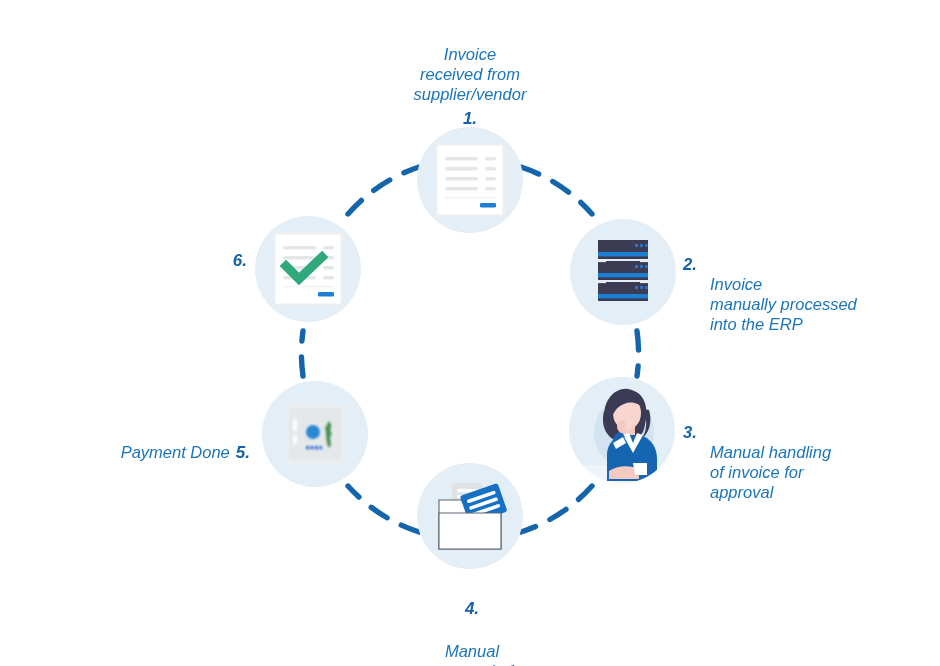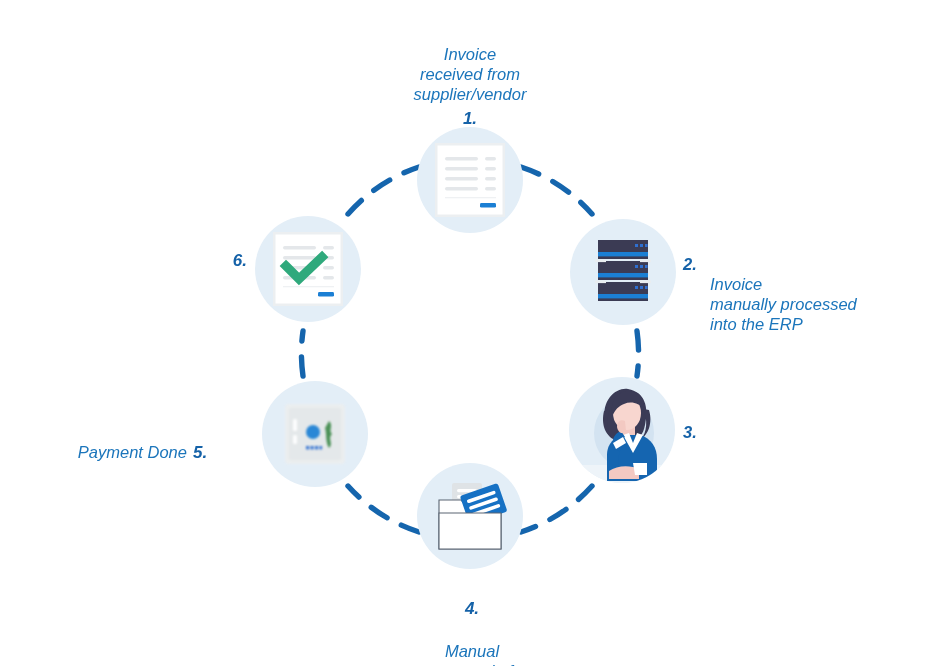--- a/index.html
+++ b/index.html
@@ -77,21 +77,21 @@
   #label-1 .num { display: block; margin-top: 5px; font-size: 17px; }
 
   #label-2 { left: 683px; top: 218px; width: 220px; }
   #label-3 { left: 683px; top: 386px; width: 220px; }
   #label-2 .num, #label-3 .num { position: absolute; left: 0; top: 20px; }
   #label-2 .txt, #label-3 .txt { display: block; margin-left: 27px; }
 
   #label-4 { left: 372px; top: 563px; width: 200px; text-align: center; }
   #label-4 .num { display: block; font-size: 17px; margin-bottom: 2px; }
 
-  #label-5 { left: 35px; top: 406px; width: 215px; text-align: center; }
+  #label-5 { left: 35px; top: 406px; width: 215px; text-align: right; }
   #label-5 .num { margin-left: 6px; font-size: 17px; }
 
   #label-6 { left: 35px; top: 215px; width: 212px; text-align: right; }
   #label-6 .num { position: absolute; right: 0; top: 20px; font-size: 17px; }
   #label-6 .txt { display: block; padding-right: 22px; }
 
   
   .icon-svg { display: block; }
 </style>
 </head>
@@ -287,20 +287,23 @@
 
   <div class="label" id="label-2">
     <span class="num">2.</span>
     <span class="txt">Invoice
 manually processed
 into the ERP</span>
   </div>
 
   <div class="label" id="label-3">
     <span class="num">3.</span>
+    <span class="txt">Manual handling
+of invoice for
+approval</span>
   </div>
 
   <div class="label label-center" id="label-4">
     <span class="num">4.</span>
     <span class="txt">Manual
 approval of
 the document</span>
   </div>
 
   <div class="label" id="label-5">

